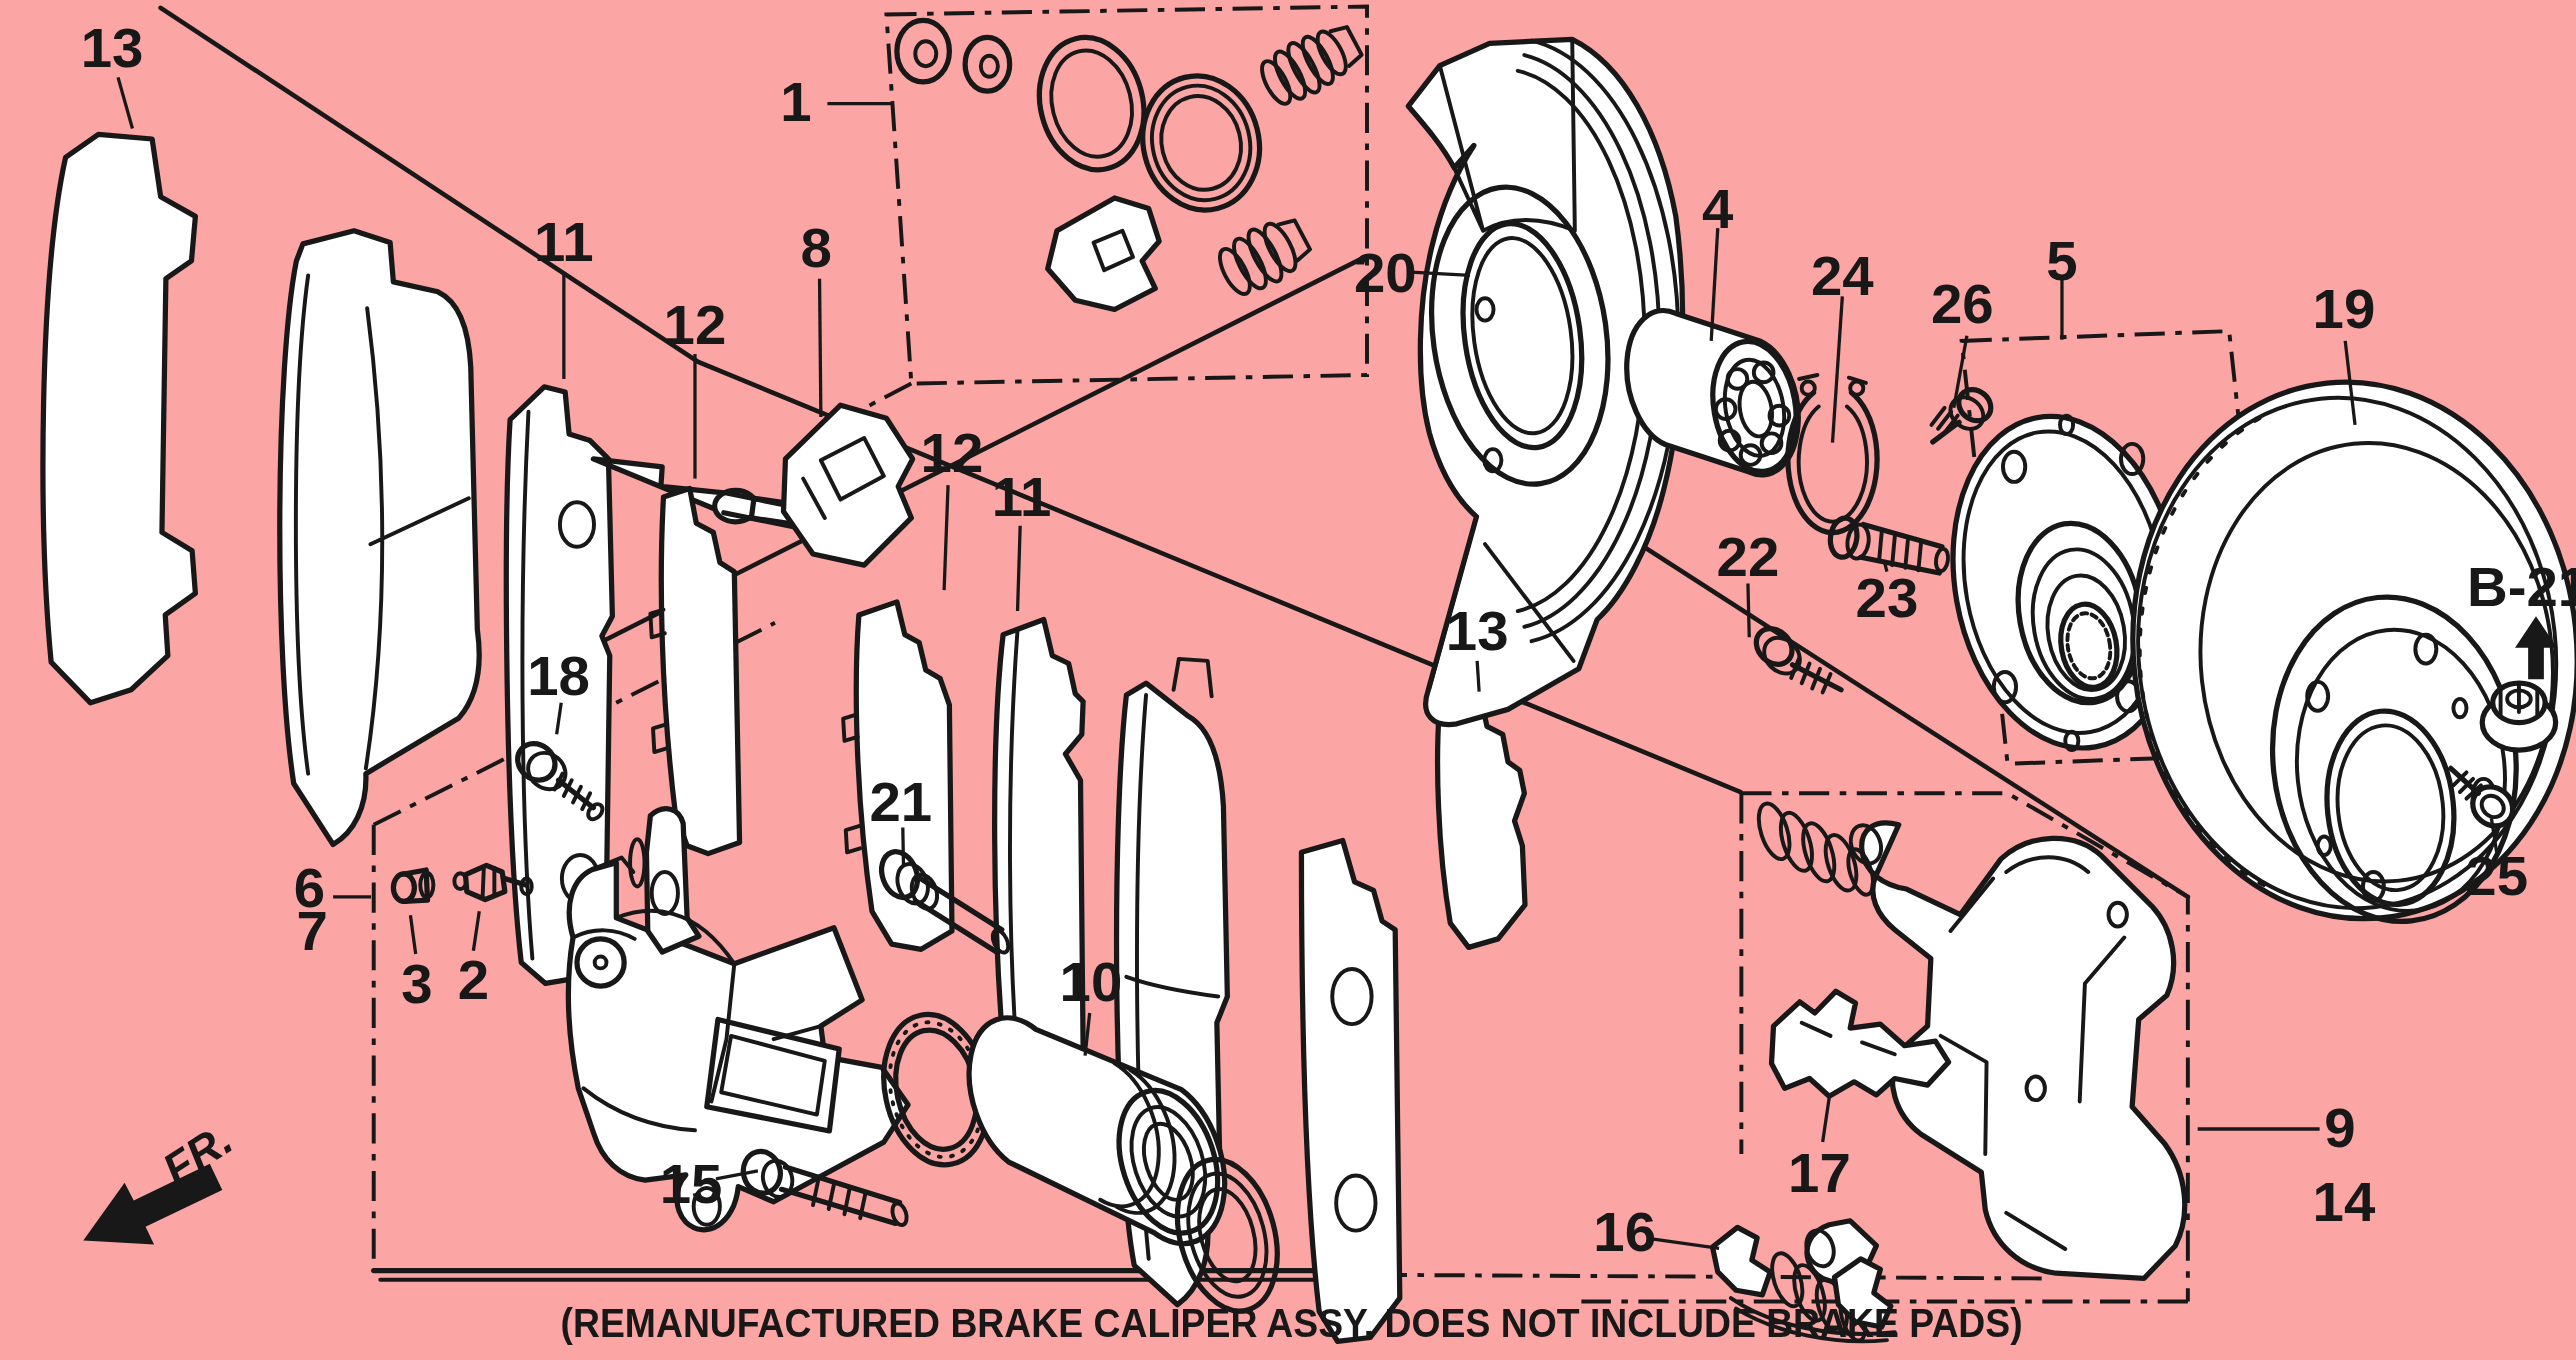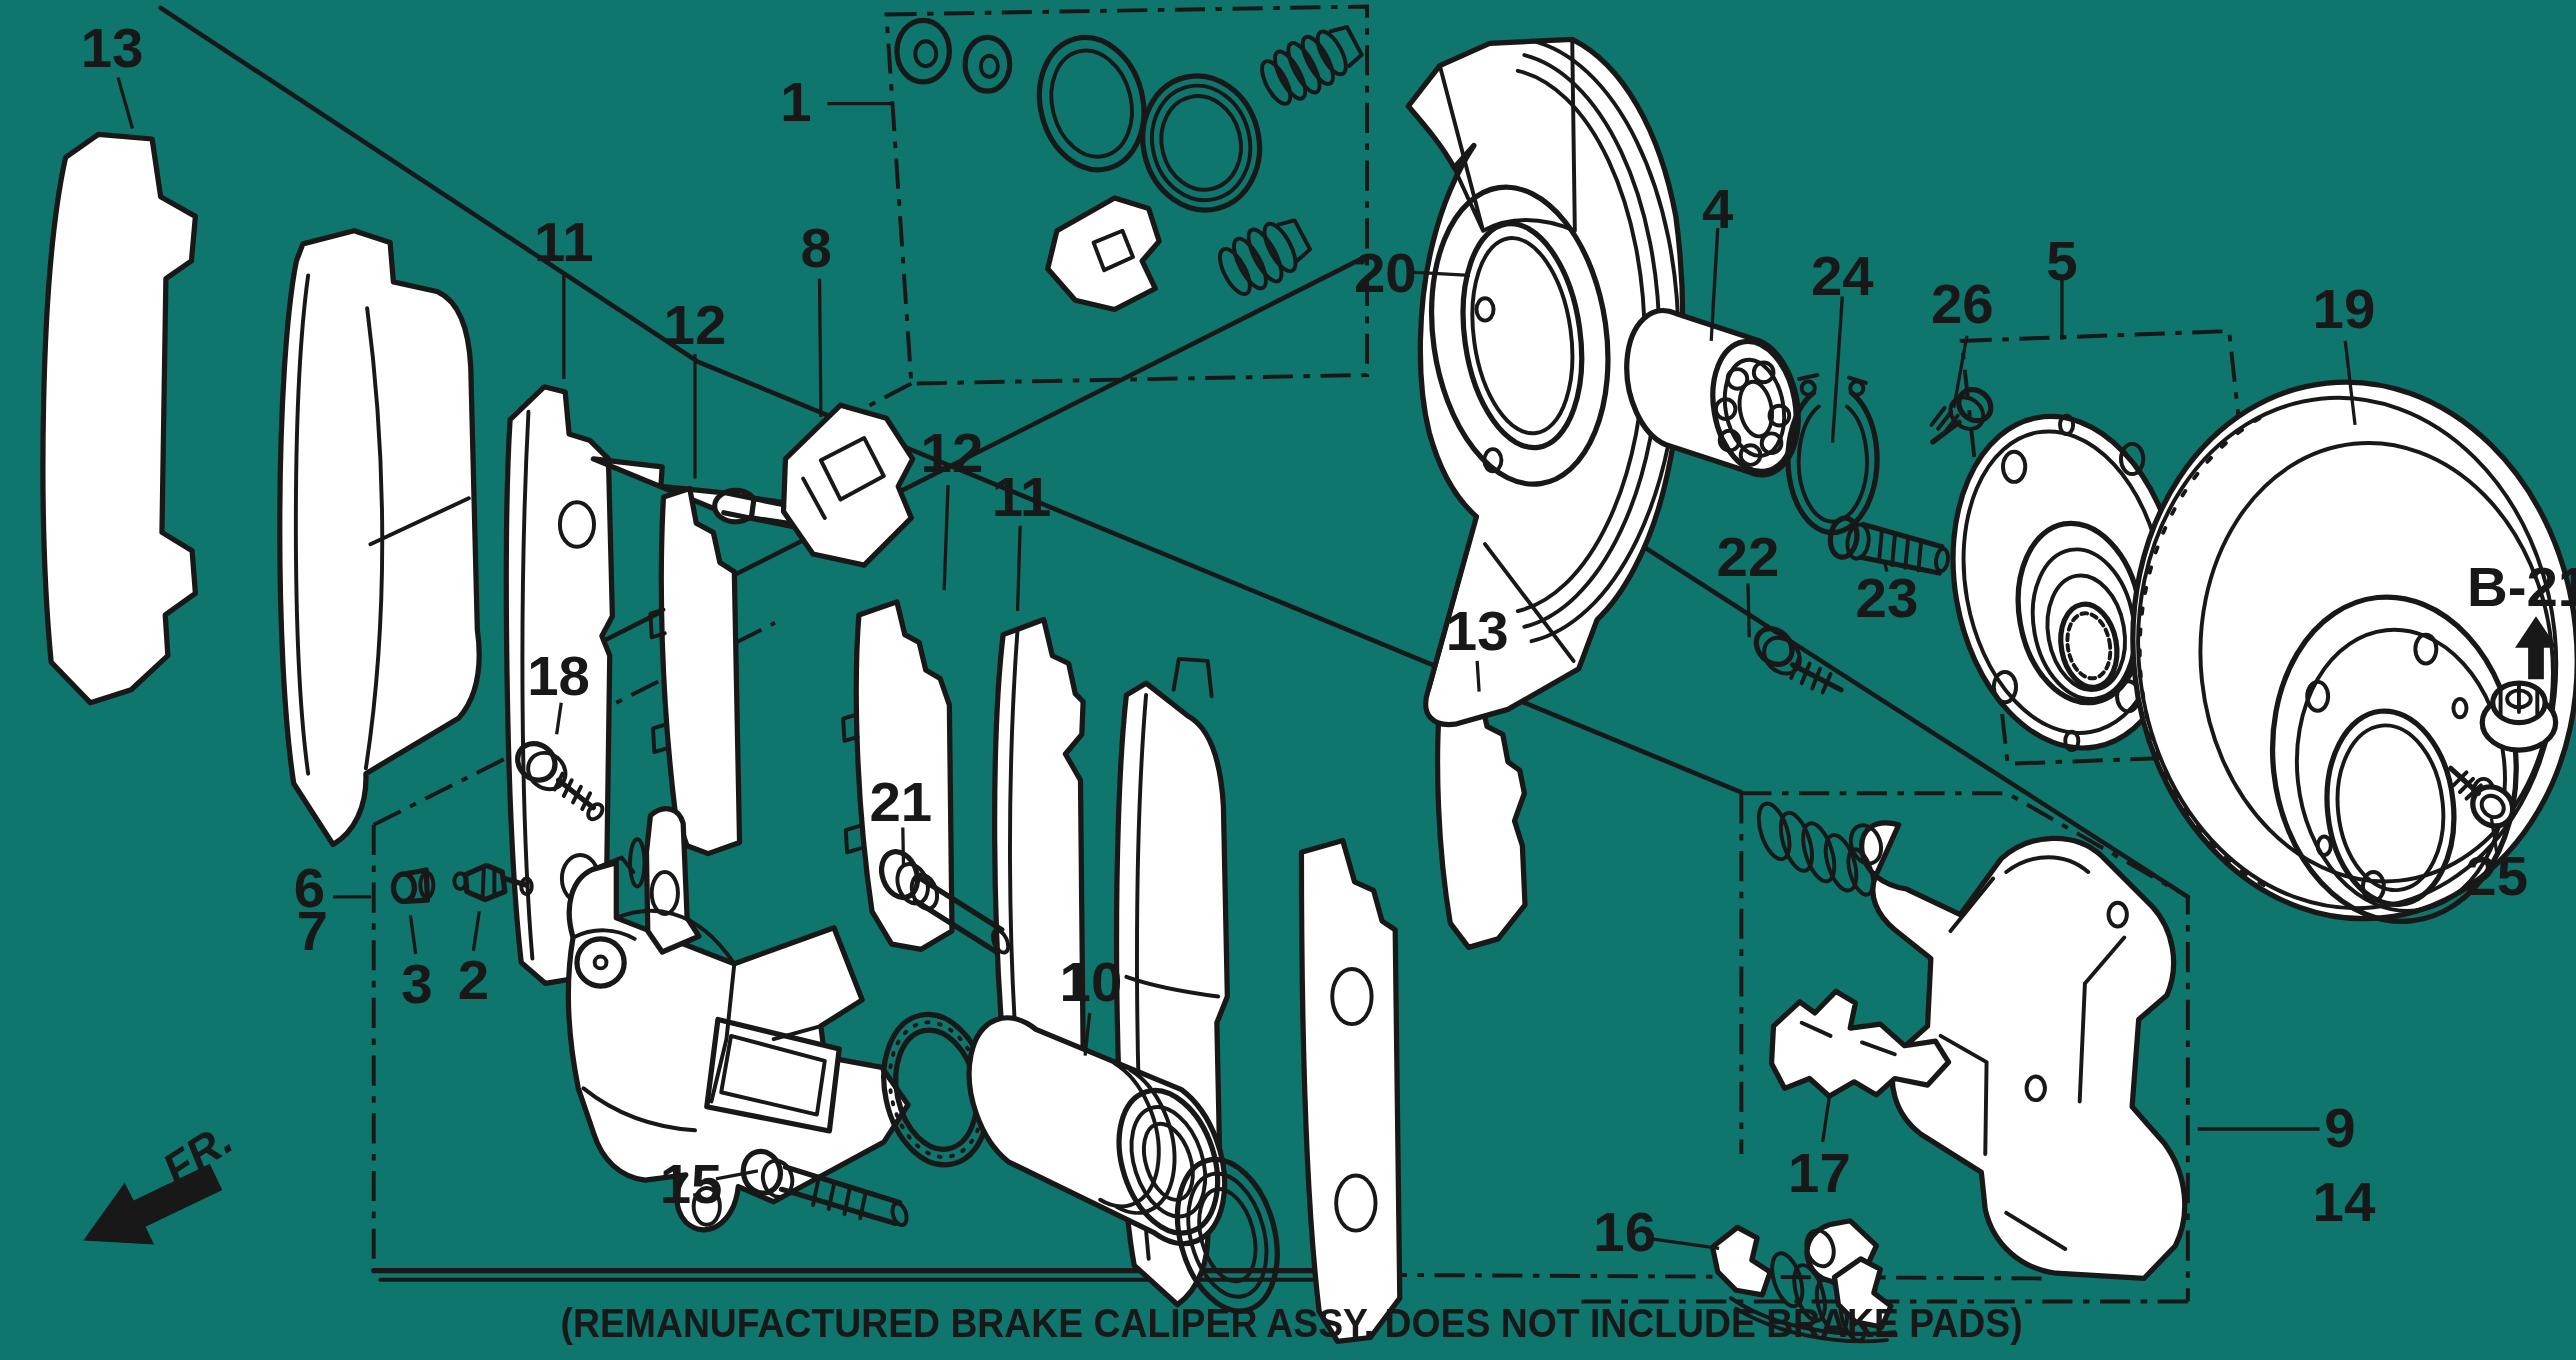--- a/index.html
+++ b/index.html
@@ -1,16 +1,16 @@
 <!DOCTYPE html>
 <html style="font-size:10.5px"><head>
 <meta charset="utf-8">
 <style>
   html,body{margin:0;padding:0;background:#ffffff;}
-  .stage{width:100%;background:#0f766e;}
+  .stage{width:100%;background:#fca5a5;}
   svg{display:block;width:100%;height:auto;}
   .ph{fill:none;stroke:#181818;stroke-width:6;stroke-dasharray:46 16 10 16;}
   .ln{fill:none;stroke:#181818;stroke-width:7;stroke-linecap:round;}
   .p8{fill:none;stroke:#181818;stroke-width:8;stroke-linecap:round;stroke-linejoin:round;}
   .p6{fill:none;stroke:#181818;stroke-width:6;stroke-linecap:round;stroke-linejoin:round;}
   .pw{fill:#ffffff;stroke:#181818;stroke-width:8;stroke-linejoin:round;stroke-linecap:round;}
   .callout-text{font-family:"Liberation Sans","DejaVu Sans",sans-serif;font-weight:bold;}
   .cap{font-family:"Liberation Sans","DejaVu Sans",sans-serif;font-weight:bold;}
 </style>
 </head>

